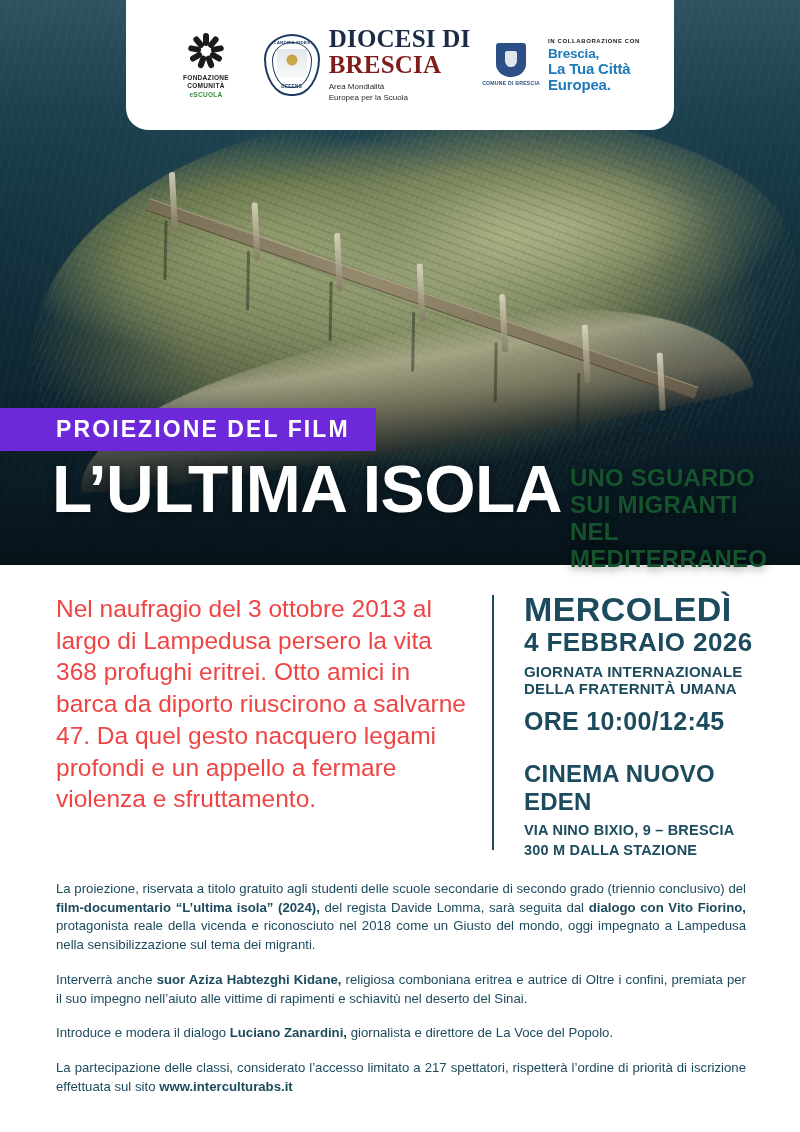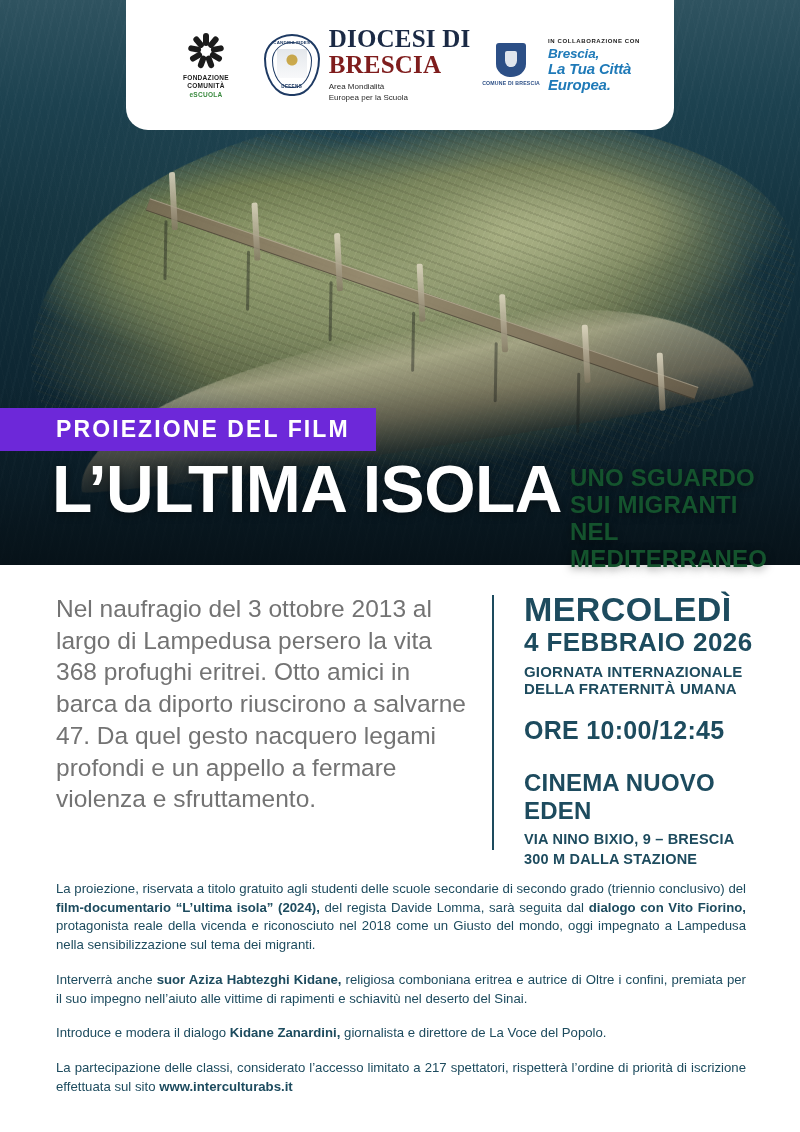--- a/index.html
+++ b/index.html
@@ -186,21 +186,21 @@
   .comune-shield::after {
     content: "";
     position: absolute; left: 9px; top: 8px; width: 12px; height: 16px;
     background: #ffffff;
     border-radius: 2px 2px 50% 50% / 2px 2px 40% 40%;
     opacity: .85;
   }
   .comune-caption { font-size: 5.2px; font-weight: bold; color: #2c4f86; text-align: center; line-height: 1.3; margin-top: 3px; letter-spacing: .2px;}
   .brescia-col { display: flex; flex-direction: column; align-items: flex-start; }
   .collab { font-size: 6px; color: #1b1b1b; letter-spacing: .6px; margin-bottom: 3px; font-weight: bold;}
-  .brescia-logo { font-family: "Liberation Sans", sans-serif; color: #1f7ab8; font-weight: bold; font-style: italic; line-height: 1.04; font-size: 13.5px; letter-spacing: -0.2px;}
+  .brescia-logo { font-family: "Liberation Sans", sans-serif; color: #1f7ab8; font-weight: bold; line-height: 1.04; font-size: 13.5px; letter-spacing: -0.2px;}
   .brescia-logo .big { font-size: 15px; }
 
   
   .tagline {
     position: absolute;
     left: 0; top: 408px;
     background: #6d28d9;
     color: #ffffff;
     font-size: 23px;
     font-weight: bold;
@@ -233,33 +233,33 @@
 
   
   .body-wrap { position: absolute; left: 0; top: 565px; width: 800px; height: 567px; background: #ffffff; }
 
   .lead {
     position: absolute;
     left: 56px; top: 28px;
     width: 410px;
     font-size: 24.5px;
     line-height: 1.295;
-    color: #737373;
+    color: #ef4444;
   }
   .divider {
     position: absolute;
     left: 492px; top: 30px;
     width: 2px; height: 255px;
     background: #1d4b5e;
   }
   .infocol { position: absolute; left: 524px; top: 26px; width: 250px; color: #1d4b5e; }
   .date-day { font-size: 34px; font-weight: bold; letter-spacing: .4px; line-height: 1.08; }
   .date-full { font-size: 26px; font-weight: bold; letter-spacing: .4px; line-height: 1.08; }
   .occasion { font-size: 15px; font-weight: bold; line-height: 1.18; margin-top: 7px; letter-spacing: .2px; }
-  .hours { font-size: 25px; font-weight: bold; margin-top: 18px; letter-spacing: .3px; }
+  .hours { font-size: 25px; font-weight: bold; margin-top: 9px; letter-spacing: .3px; }
   .venue { font-size: 24px; font-weight: bold; margin-top: 24px; letter-spacing: .2px; }
   .venue-lines { font-size: 14.5px; font-weight: bold; line-height: 1.35; margin-top: 5px; letter-spacing: .2px; }
 
   .notes { position: absolute; left: 56px; top: 315px; width: 690px; color: #1d4b5e; }
   .note { font-size: 13.2px; line-height: 1.42; margin-bottom: 16px; text-align: justify; }
   .note b { font-weight: bold; }
   .note .site { font-weight: bold; }
 </style>
 </head>
 <body>
@@ -378,21 +378,21 @@
 
       <div class="note">
         <span>La proiezione, riservata a titolo gratuito agli studenti delle scuole secondarie di secondo grado (triennio conclusivo) del </span><b>film-documentario “L’ultima isola” (2024),</b><span> del regista Davide Lomma, sarà seguita dal </span><b>dialogo con Vito Fiorino,</b><span> protagonista reale della vicenda e riconosciuto nel 2018 come un Giusto del mondo, oggi impegnato a Lampedusa nella sensibilizzazione sul tema dei migranti.</span>
       </div>
 
       <div class="note">
         <span>Interverrà anche </span><b>suor Aziza Habtezghi Kidane,</b><span> religiosa comboniana eritrea e autrice di Oltre i confini, premiata per il suo impegno nell’aiuto alle vittime di rapimenti e schiavitù nel deserto del Sinai.</span>
       </div>
 
       <div class="note">
-        <span>Introduce e modera il dialogo </span><b>Kidane Zanardini,</b><span> giornalista e direttore de La Voce del Popolo.</span>
+        <span>Introduce e modera il dialogo </span><b>Luciano Zanardini,</b><span> giornalista e direttore de La Voce del Popolo.</span>
       </div>
 
       <div class="note">
         <span>La partecipazione delle classi, considerato l’accesso limitato a 217 spettatori, rispetterà l’ordine di priorità di iscrizione effettuata sul sito </span><span class="site">www.interculturabs.it</span>
       </div>
 
     </div>
   </div>
 </div>
 

